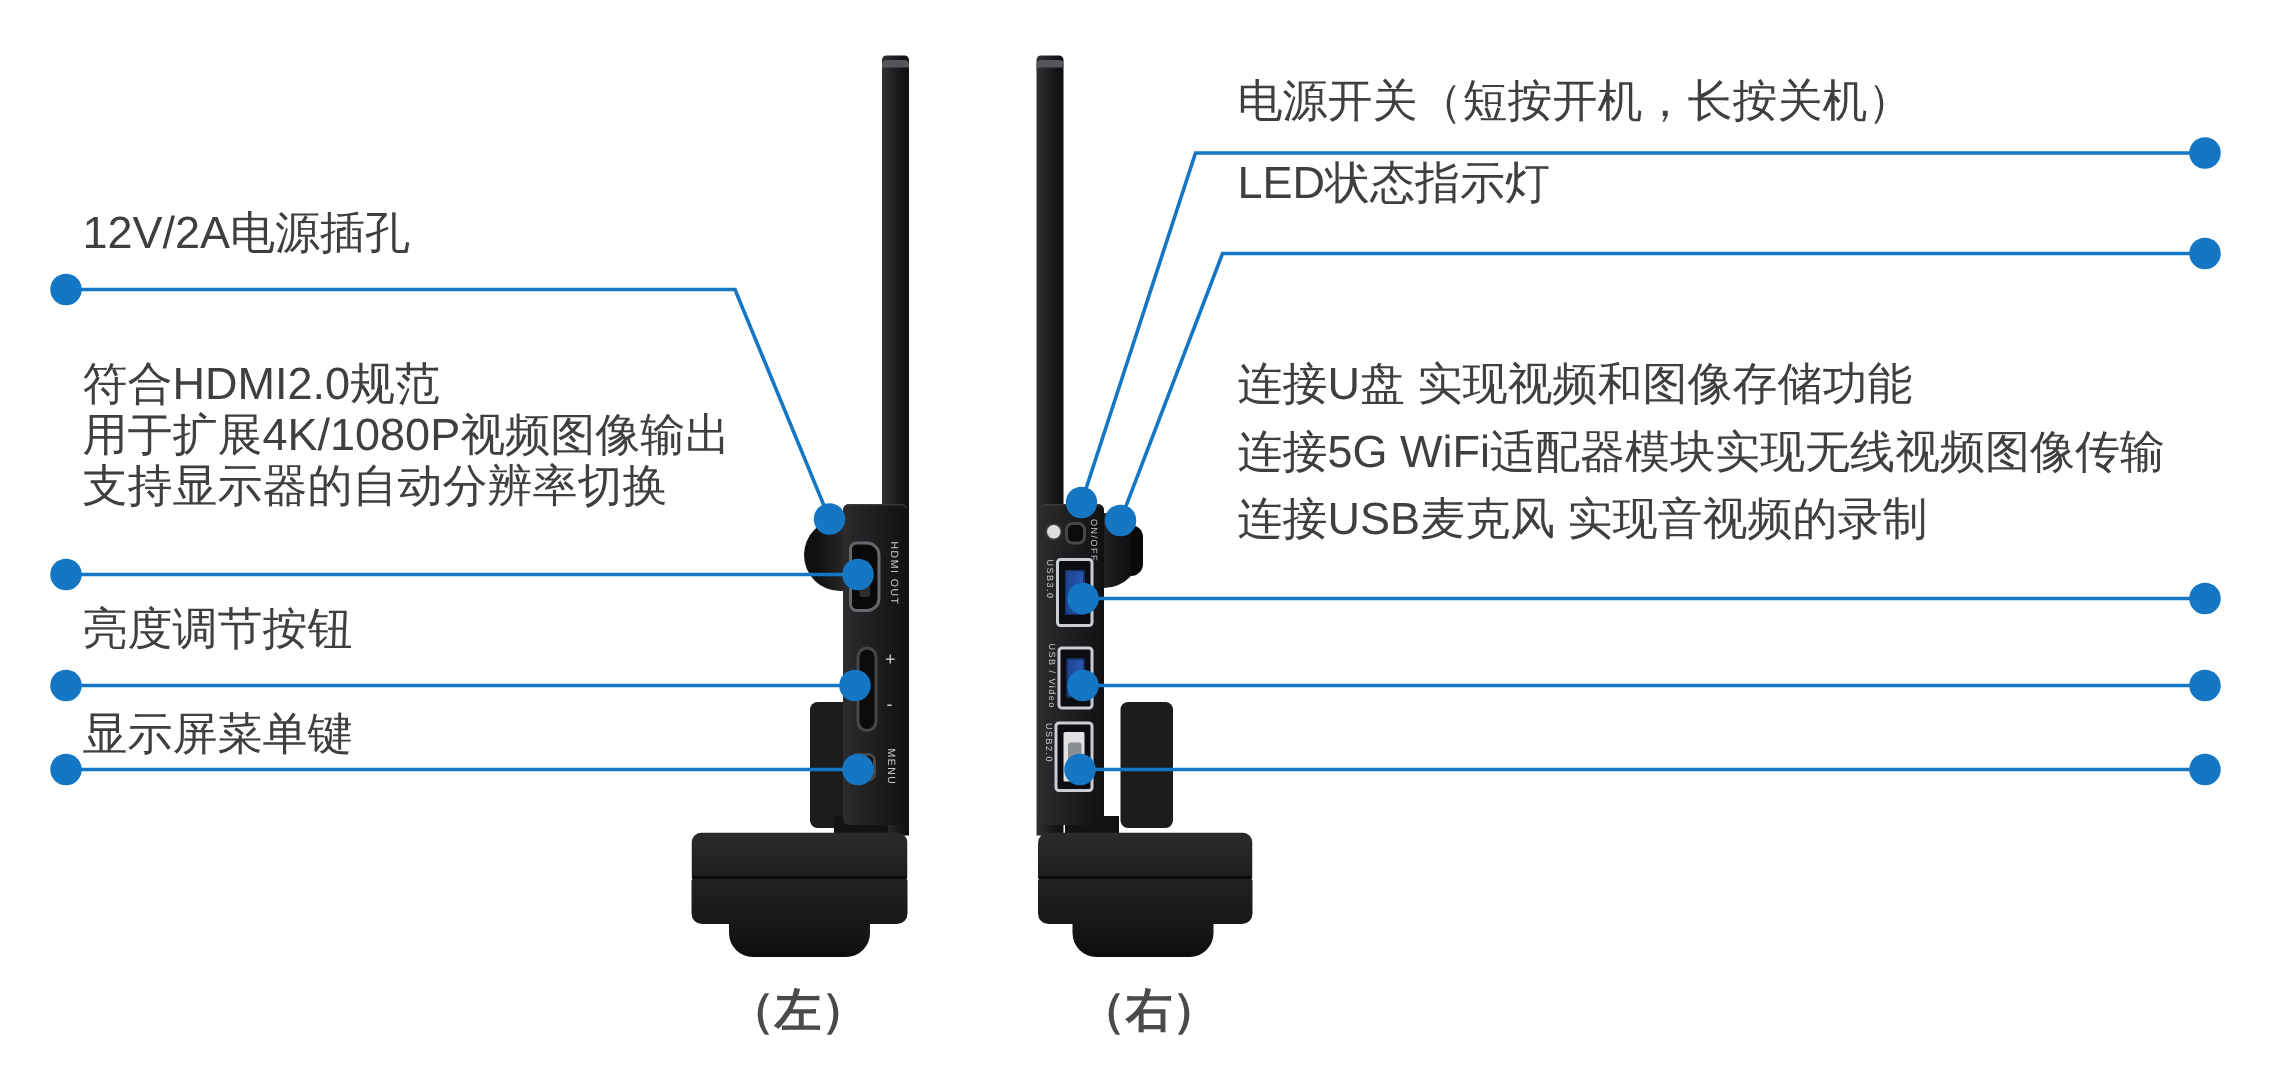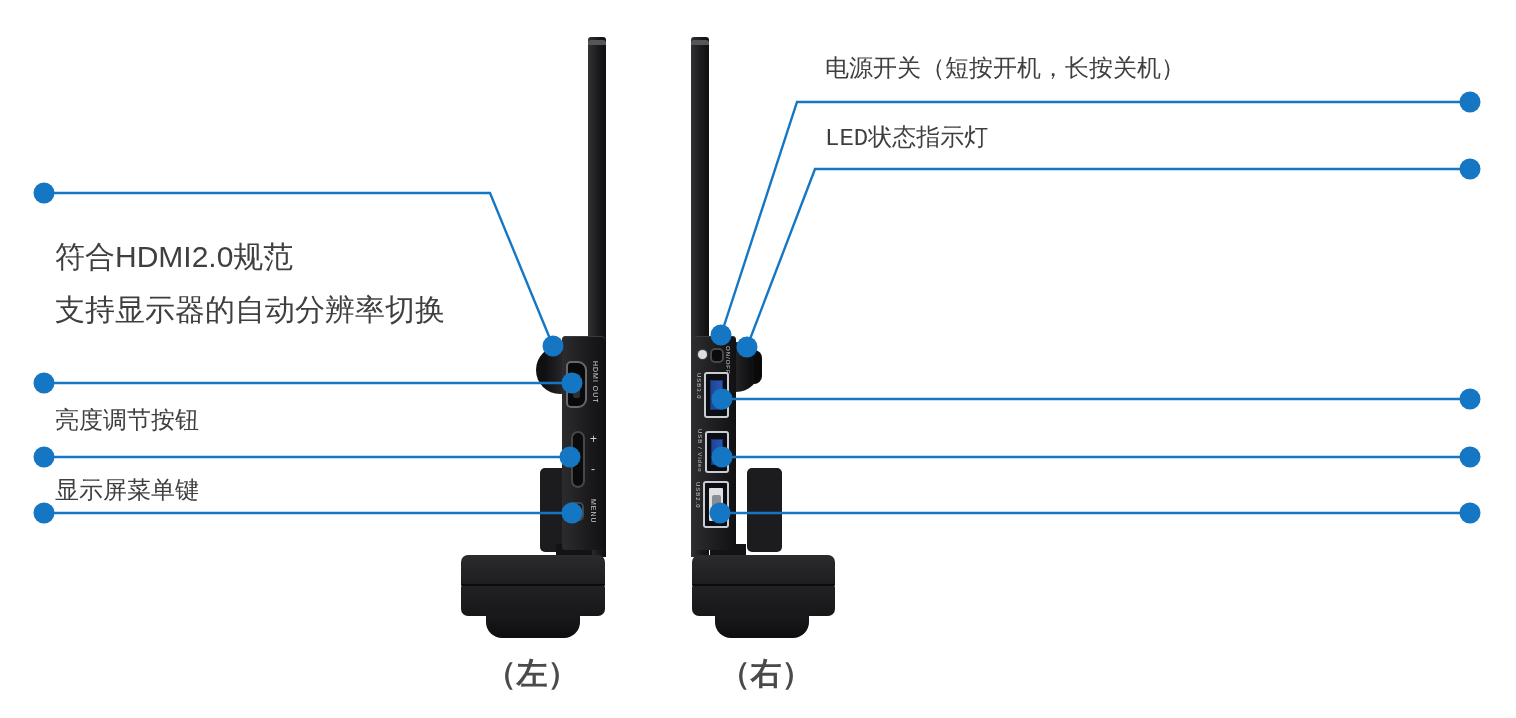--- a/index.html
+++ b/index.html
@@ -6,21 +6,21 @@
     --accent:#1577c4;
     --ink:#3f3f3f;
   }
   html,body{margin:0;padding:0;background:#fff;}
   #canvas{
     position:relative;width:1516px;height:718px;background:#ffffff;overflow:hidden;
     font-family:"Liberation Sans","DejaVu Sans",sans-serif;
   }
   *{box-sizing:border-box;}
   
-  .note{position:absolute;color:var(--ink);font-size:24px;line-height:30px;white-space:nowrap;}
+  .note{position:absolute;color:var(--ink);font-size:30px;line-height:30px;white-space:nowrap;}
   .note-block{position:absolute;display:flex;flex-direction:column;white-space:nowrap;color:var(--ink);font-size:30px;line-height:30px;}
   .caption{position:absolute;color:#4a4a4a;font-size:31px;font-weight:600;transform:translateX(-50%);white-space:nowrap;}
   
   #callouts{position:absolute;left:0;top:0;z-index:10;pointer-events:none;}
   #callouts polyline,#callouts line{fill:none;stroke:var(--accent);stroke-width:2.4px;}
   #callouts circle{fill:var(--accent);stroke:none;}
   
   .part{position:absolute;}
   .arm{width:18px;background:linear-gradient(to right,#323234,#1b1b1d 55%,#0f0f11);border-radius:3px 3px 0 0;}
   .arm .bevel{position:absolute;left:0;top:3px;width:100%;height:5px;background:#55555a;border-radius:3px 3px 0 0;}
@@ -141,26 +141,33 @@
       <circle cx="722" cy="457" r="10.5"></circle>
         <circle cx="1470" cy="457" r="10.5"></circle>
     </g>
     <g>
       <line x1="720" y1="513" x2="1470" y2="513"></line>
       <circle cx="720" cy="513" r="10.5"></circle>
         <circle cx="1470" cy="513" r="10.5"></circle>
     </g>
   </svg>
 
-  <div class="note-block" style="left:55px;top:242px;gap:23px;">
+  <div class="note" style="left:55px;top:141px;">12V/2A电源插孔</div>
+  <div class="note-block" style="left:55px;top:242px;gap:4px;">
     <div>符合HDMI2.0规范</div>
+    <div>用于扩展4K/1080P视频图像输出</div>
     <div>支持显示器的自动分辨率切换</div>
   </div>
   <div class="note" style="left:55px;top:405px;text-align:center;">亮度调节按钮</div>
   <div class="note" style="left:55px;top:475px;">显示屏菜单键</div>
 
   <div class="note" style="left:825px;top:53px;">电源开关（短按开机，长按关机）</div>
-  <div class="note" style="left:825px;top:124px;font-family:Liberation Mono, monospace;">LED状态指示灯</div>
+  <div class="note" style="left:825px;top:108px;">LED状态指示灯</div>
+  <div class="note-block" style="left:825px;top:242px;gap:15px;">
+    <div>连接U盘 实现视频和图像存储功能</div>
+    <div>连接5G WiFi适配器模块实现无线视频图像传输</div>
+    <div>连接USB麦克风 实现音视频的录制</div>
+  </div>
 
   <div class="caption" style="left:532px;top:653px;">（左）</div>
   <div class="caption" style="left:766px;top:653px;">（右）</div>
 
 </div>
 
 </body></html>

